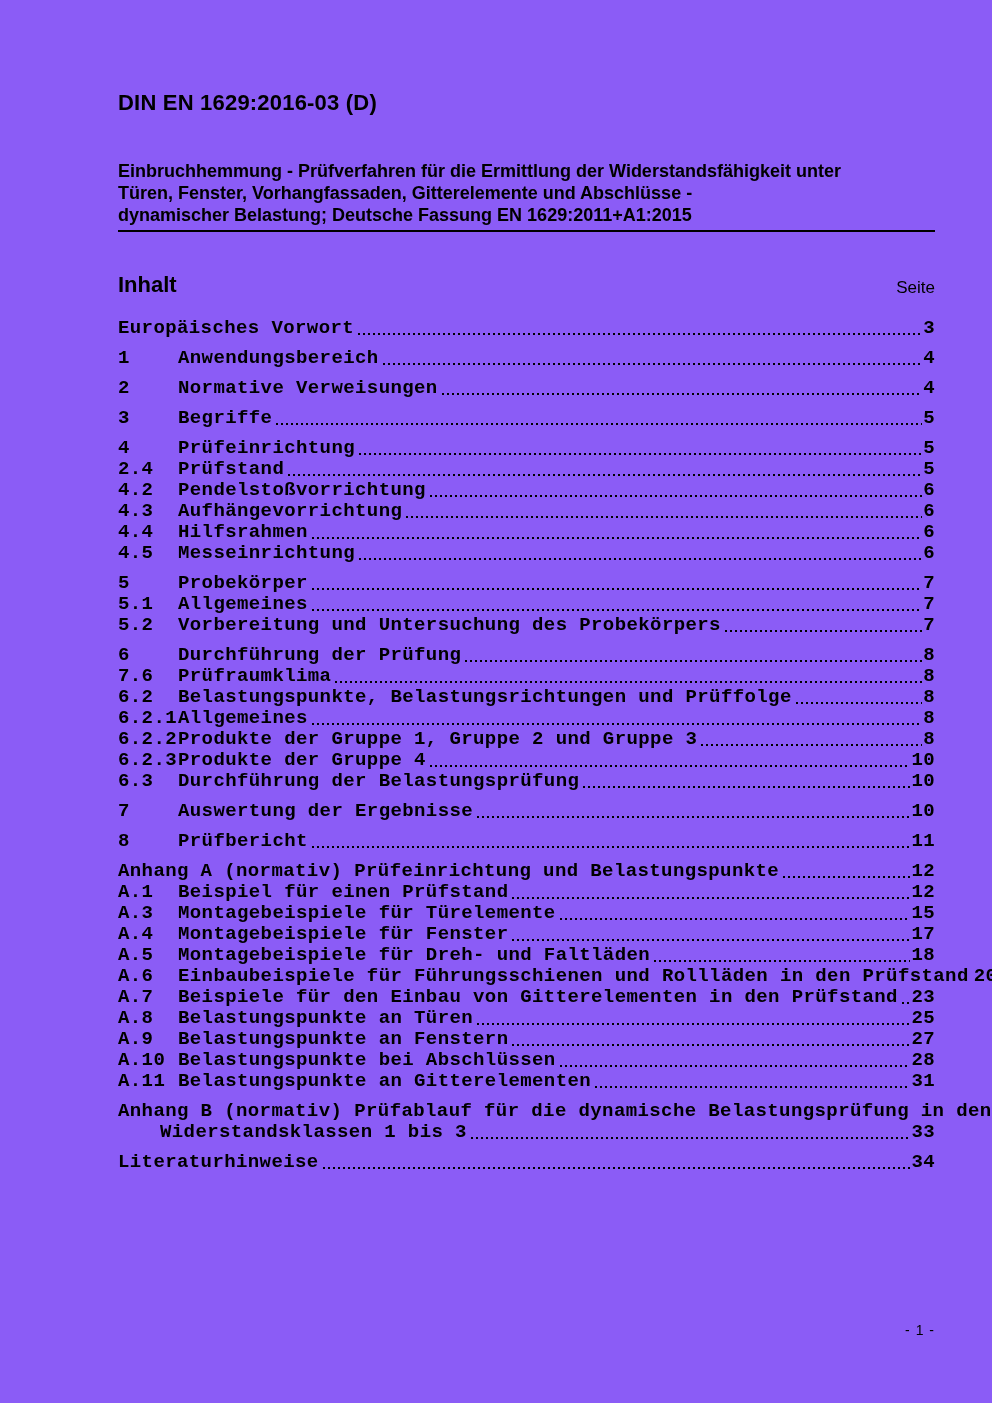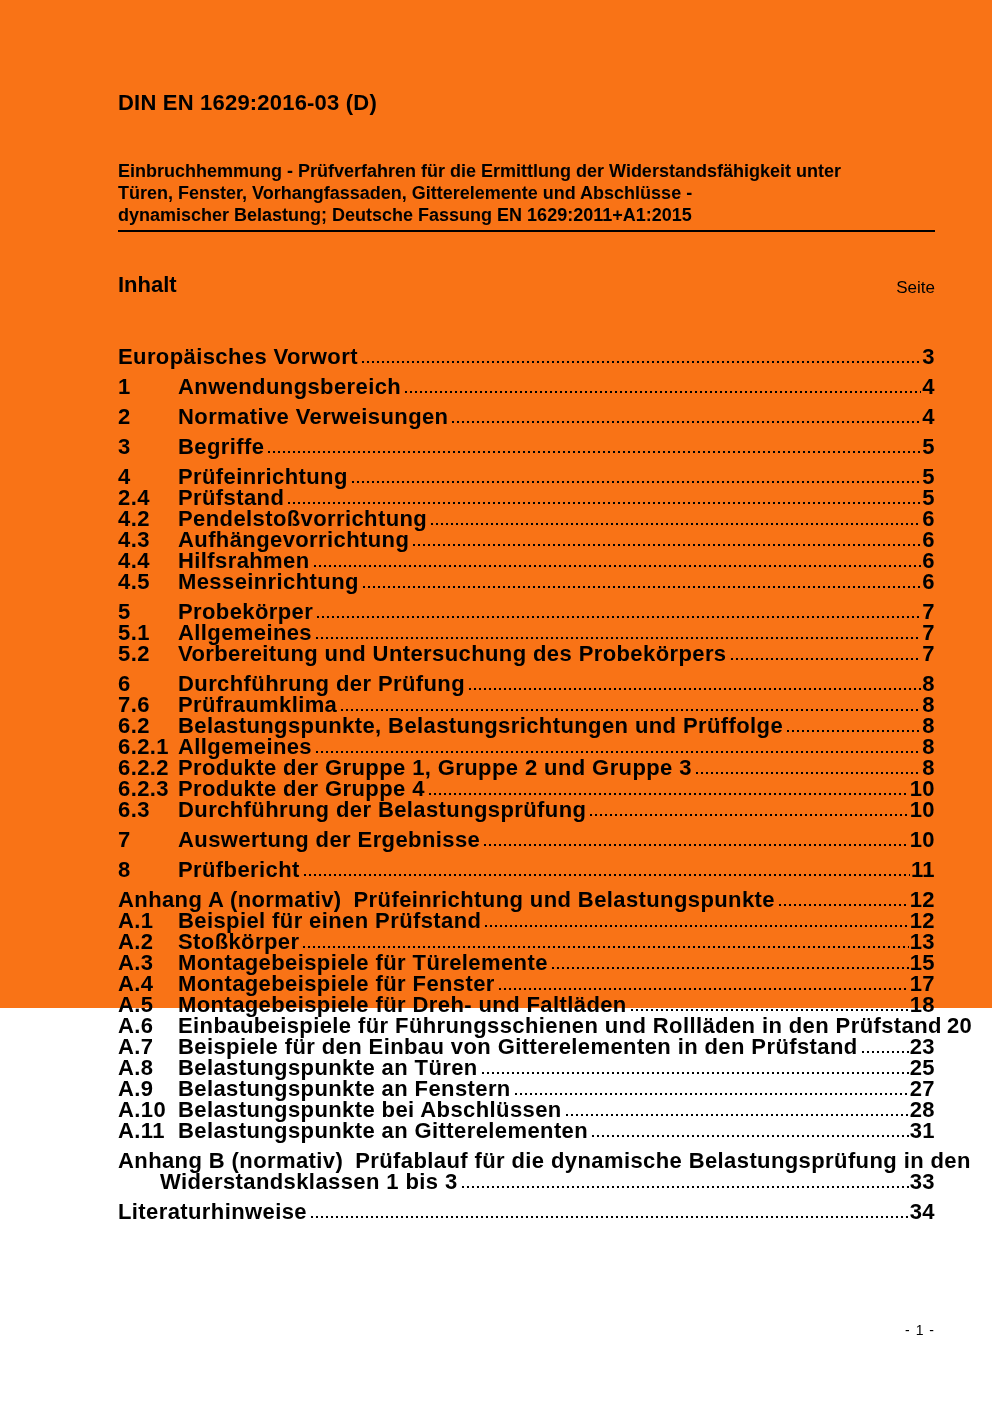--- a/index.html
+++ b/index.html
@@ -1,33 +1,33 @@
 <!DOCTYPE html>
 <html lang="de"><head>
 <meta charset="utf-8">
 <style>
   html,body{margin:0;padding:0;background:#ffffff;}
   body{width:992px;height:1403px;position:relative;color:#000;
        font-family:"Liberation Sans",sans-serif;overflow:hidden;}
-  .page{position:relative;width:992px;height:1008px;background:#f97316;}
+  .page{position:relative;width:992px;height:1403px;background:#8b5cf6;}
   .content{padding:90px 57px 0 118px;}
 
   .doc-code{margin:0;font-size:22px;line-height:26px;font-weight:bold;letter-spacing:.2px;}
 
   .subtitle{margin-top:44px;font-size:18px;line-height:22px;font-weight:bold;}
   .subtitle .sub-line{white-space:nowrap;}
 
   .rule{border:0;border-top:2px solid #000;margin:4px 0 0 0;}
 
   .inhalt-row{display:flex;justify-content:space-between;align-items:flex-end;margin-top:40px;}
   .inhalt-heading{font-size:22px;font-weight:bold;}
   .seite-label{font-size:17px;font-weight:normal;}
 
-  .toc{margin-top:48px;font-family:Liberation Sans, sans-serif;font-weight:bold;
-       font-size:22px;letter-spacing:.4px;}
+  .toc{margin-top:20px;font-family:Liberation Mono, monospace;font-weight:bold;
+       font-size:19px;letter-spacing:.4px;}
   .toc-entry.gap{margin-top:9px;}
   .toc-line{display:flex;align-items:baseline;line-height:21px;}
   .num{flex:0 0 60px;}
   .annex-label{margin-right:12px;white-space:nowrap;}
   .title{white-space:nowrap;}
   .leader{flex:1 1 auto;align-self:flex-end;height:2px;margin:0 1px 4px 4px;
           background-image:repeating-linear-gradient(90deg,#000 0,#000 2px,transparent 2px,transparent 5px);}
   .pagenum{text-align:right;min-width:10px;white-space:nowrap;}
   .cont{padding-left:42px;}
 
@@ -289,30 +289,20 @@
       <span class="num">A.1</span>
 
       <span class="title">Beispiel für einen Prüfstand</span>
       <span class="leader"></span>
       <span class="pagenum">12</span>
     </div>
 
   </div>
         <div class="toc-entry">
     <div class="toc-line">
-      <span class="num">A.2</span>
-
-      <span class="title">Stoßkörper</span>
-      <span class="leader"></span>
-      <span class="pagenum">13</span>
-    </div>
-
-  </div>
-        <div class="toc-entry">
-    <div class="toc-line">
       <span class="num">A.3</span>
 
       <span class="title">Montagebeispiele für Türelemente</span>
       <span class="leader"></span>
       <span class="pagenum">15</span>
     </div>
 
   </div>
         <div class="toc-entry">
     <div class="toc-line">

